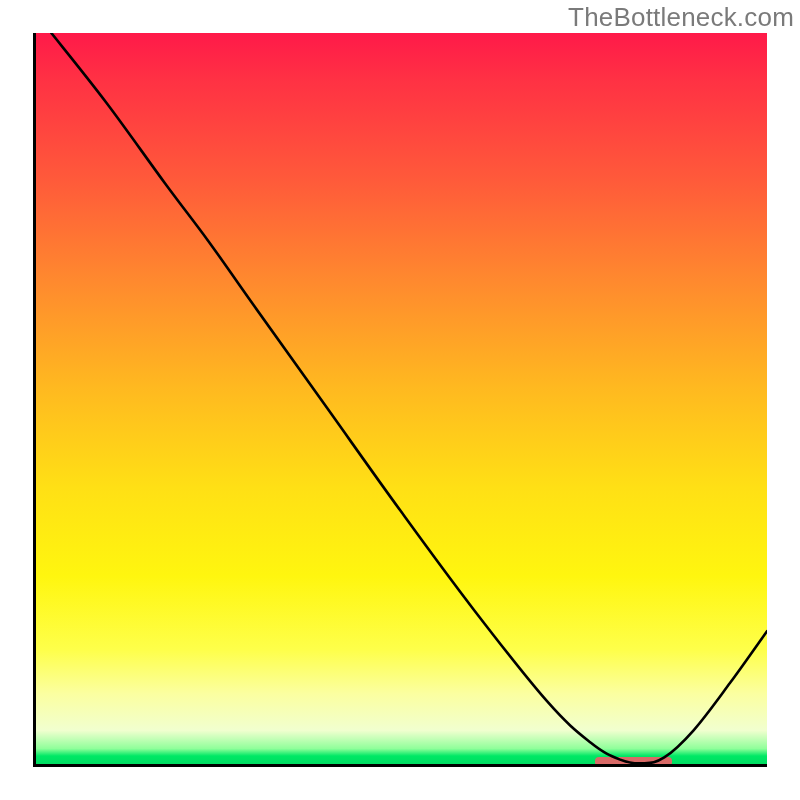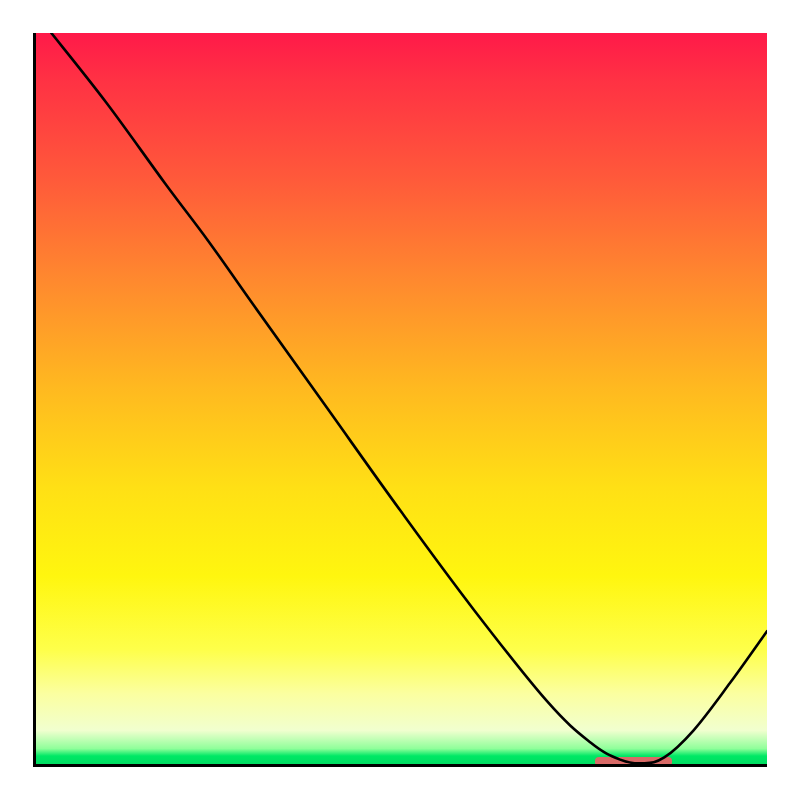--- a/index.html
+++ b/index.html
@@ -80,20 +80,21 @@
     border-radius: 4px;
     bottom: 1px;
     z-index: 2;
   }
 </style>
 </head>
 <body>
 
 <div class="wrap">
 
+  <div class="watermark">TheBottleneck.com</div>
 
   <div class="plot-area">
 
     <div class="gradient"></div>
 
     <svg class="curve" viewBox="0 0 734 734" preserveAspectRatio="none">
       <path id="curve-path" fill="none" stroke="#000000" stroke-width="2.6" stroke-linejoin="round" stroke-linecap="round" d="M 18.35 0.00 C 28.26 12.55, 52.92 42.65, 73.40 69.73 C 93.88 96.81, 113.62 125.37, 132.12 150.47 C 150.62 175.57, 160.31 187.39, 176.16 209.19 C 192.01 230.99, 199.06 241.85, 220.20 271.58 C 241.34 301.31, 267.18 337.35, 293.60 374.34 C 320.02 411.33, 340.58 440.77, 367.00 477.10 C 393.42 513.43, 413.98 541.84, 440.40 576.19 C 466.82 610.54, 492.66 643.89, 513.80 667.94 C 534.94 691.99, 544.63 699.21, 557.84 709.78 C 571.05 720.35, 577.95 722.96, 587.20 726.66 C 596.45 730.36, 601.29 730.73, 609.22 730.33 C 617.15 729.93, 621.99 730.40, 631.24 724.46 C 640.49 718.51, 648.71 710.78, 660.60 697.30 C 672.49 683.82, 684.09 667.43, 697.30 649.59 C 710.51 631.75, 727.39 607.46, 734.00 598.21"></path>
     </svg>
 
     <div class="minimum-band" id="min-band" style="left: 561.51px; width: 77.07px;"></div>

